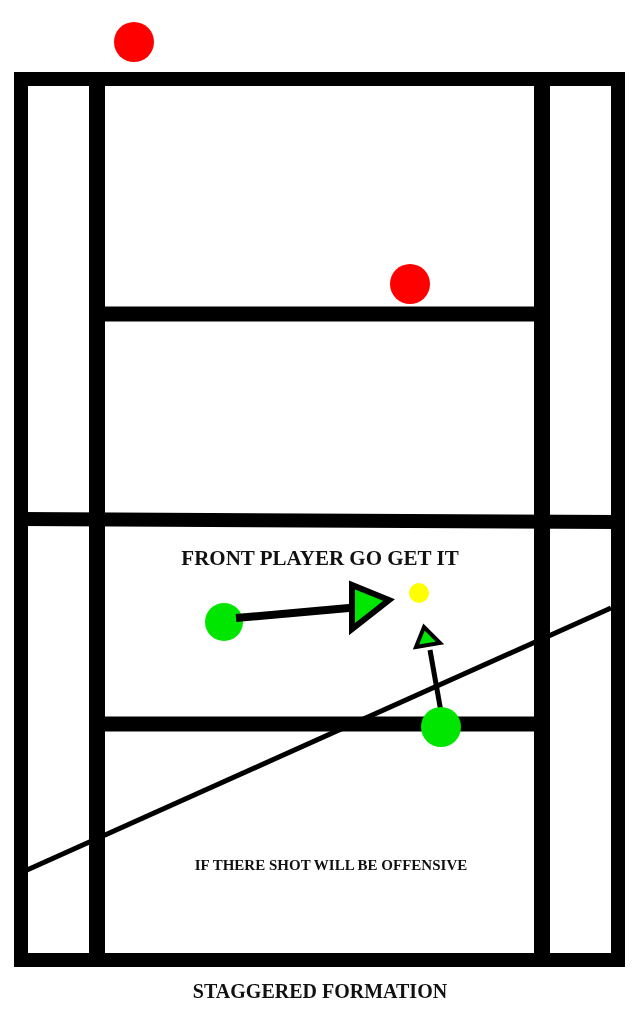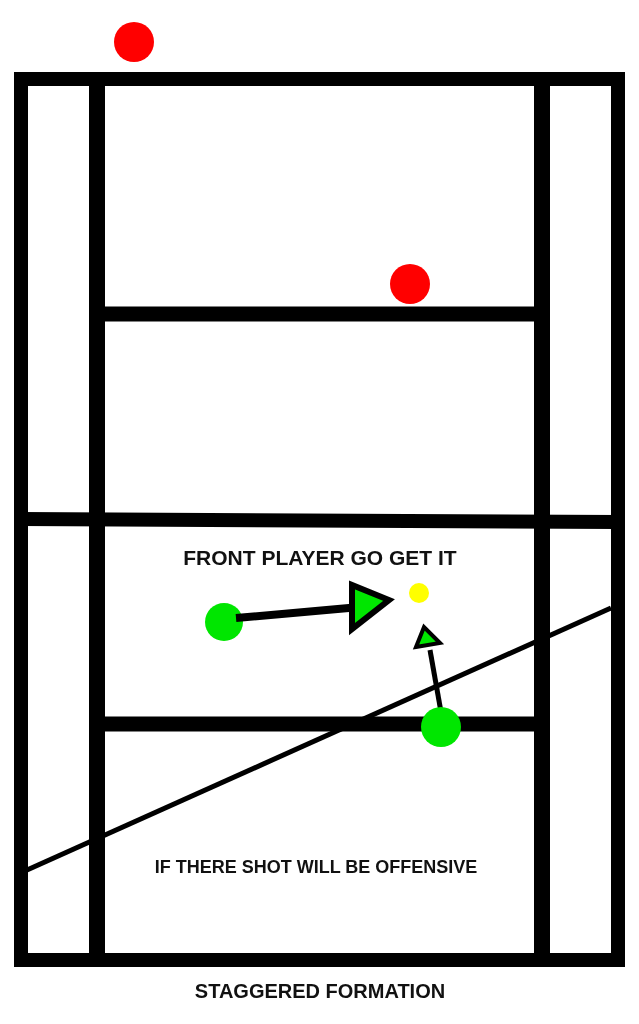--- a/index.html
+++ b/index.html
@@ -1,20 +1,20 @@
 <!DOCTYPE html>
 <html><head>
 <meta charset="utf-8">
 <style>
   html, body { margin:0; padding:0; background:#ffffff; }
   body { width:639px; height:1024px; position:relative; overflow:hidden; font-family:"Liberation Sans", sans-serif; }
   svg { position:absolute; left:0; top:0; }
-  .label { position:absolute; font-family:Liberation Sans, sans-serif; font-weight:bold; color:#111111; white-space:nowrap; text-align:center; }
+  .label { position:absolute; font-family:Liberation Serif, serif; font-weight:bold; color:#111111; white-space:nowrap; text-align:center; }
   #lbl-front { left:130px; top:546px; width:380px; font-size:21px; letter-spacing:0px; }
-  #lbl-offensive { left:96px; top:857px; width:440px; font-size:18px; }
+  #lbl-offensive { left:111px; top:857px; width:440px; font-size:15px; }
   #lbl-title { left:110px; top:980px; width:420px; font-size:20px; }
 </style>
 </head>
 <body>
 
 <svg width="639" height="1024" viewBox="0 0 639 1024">
 
   <rect x="21" y="79" width="597" height="881" fill="none" stroke="#000" stroke-width="14"></rect>
 
   <line x1="97" y1="79" x2="97" y2="960" stroke="#000" stroke-width="16"></line>

